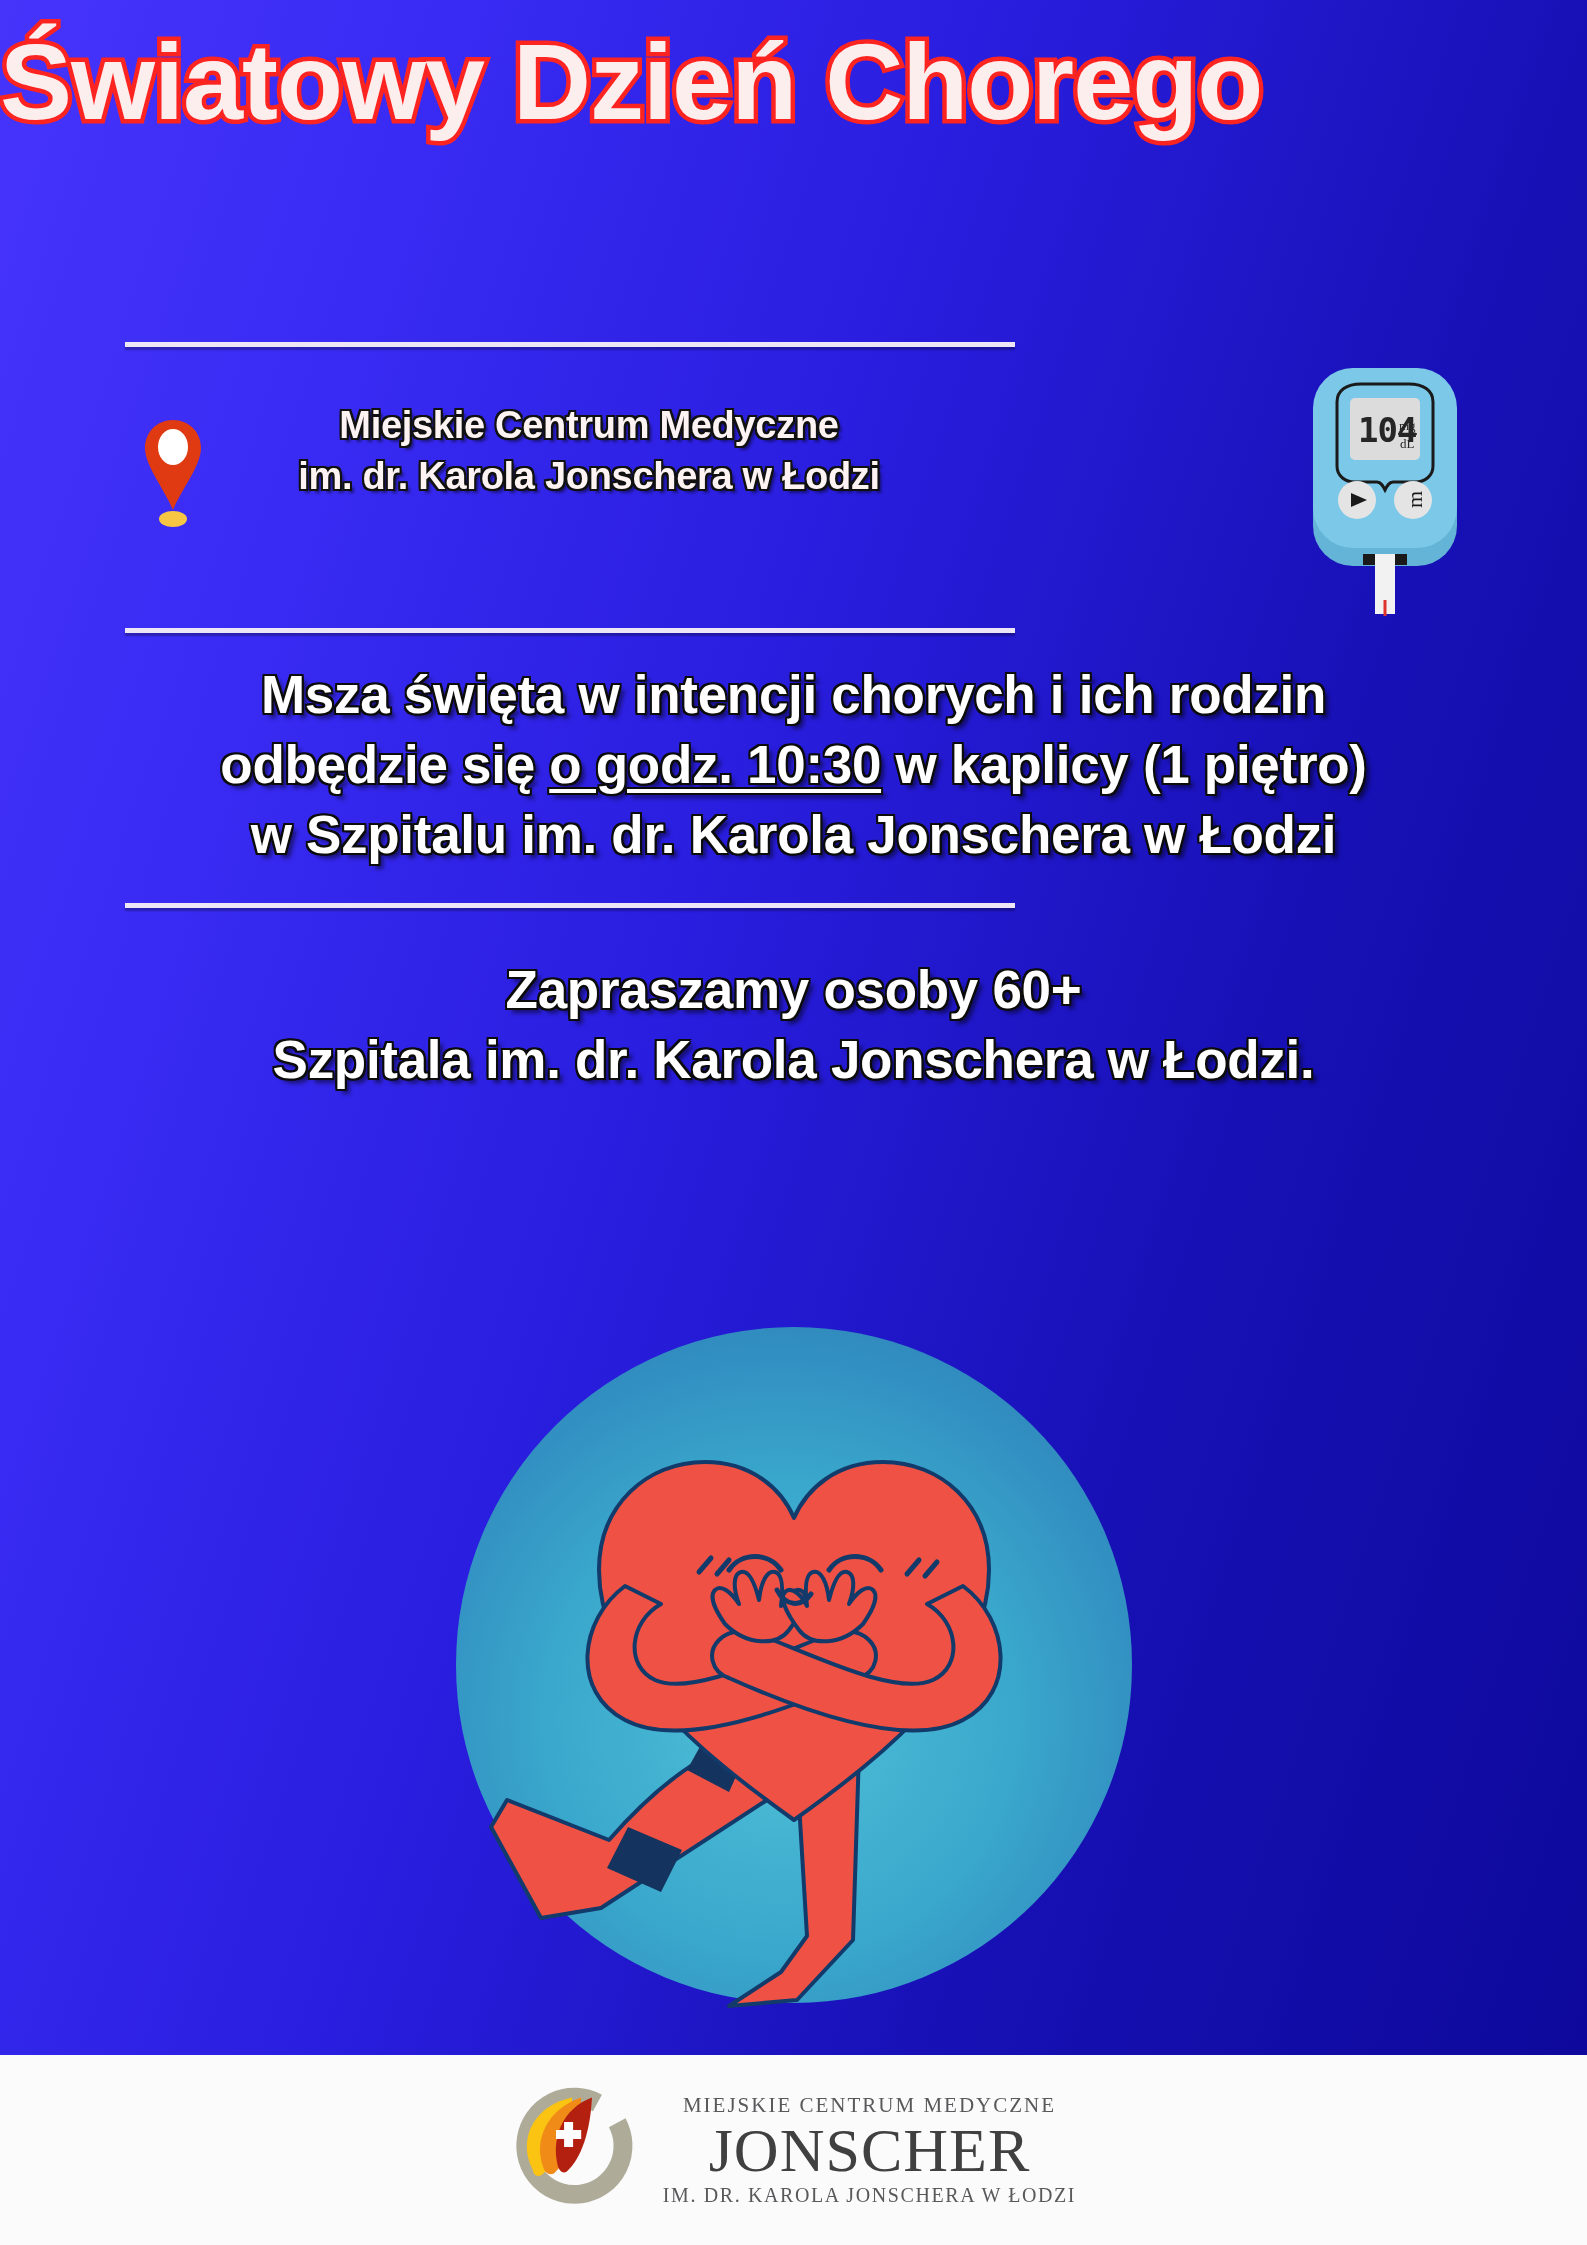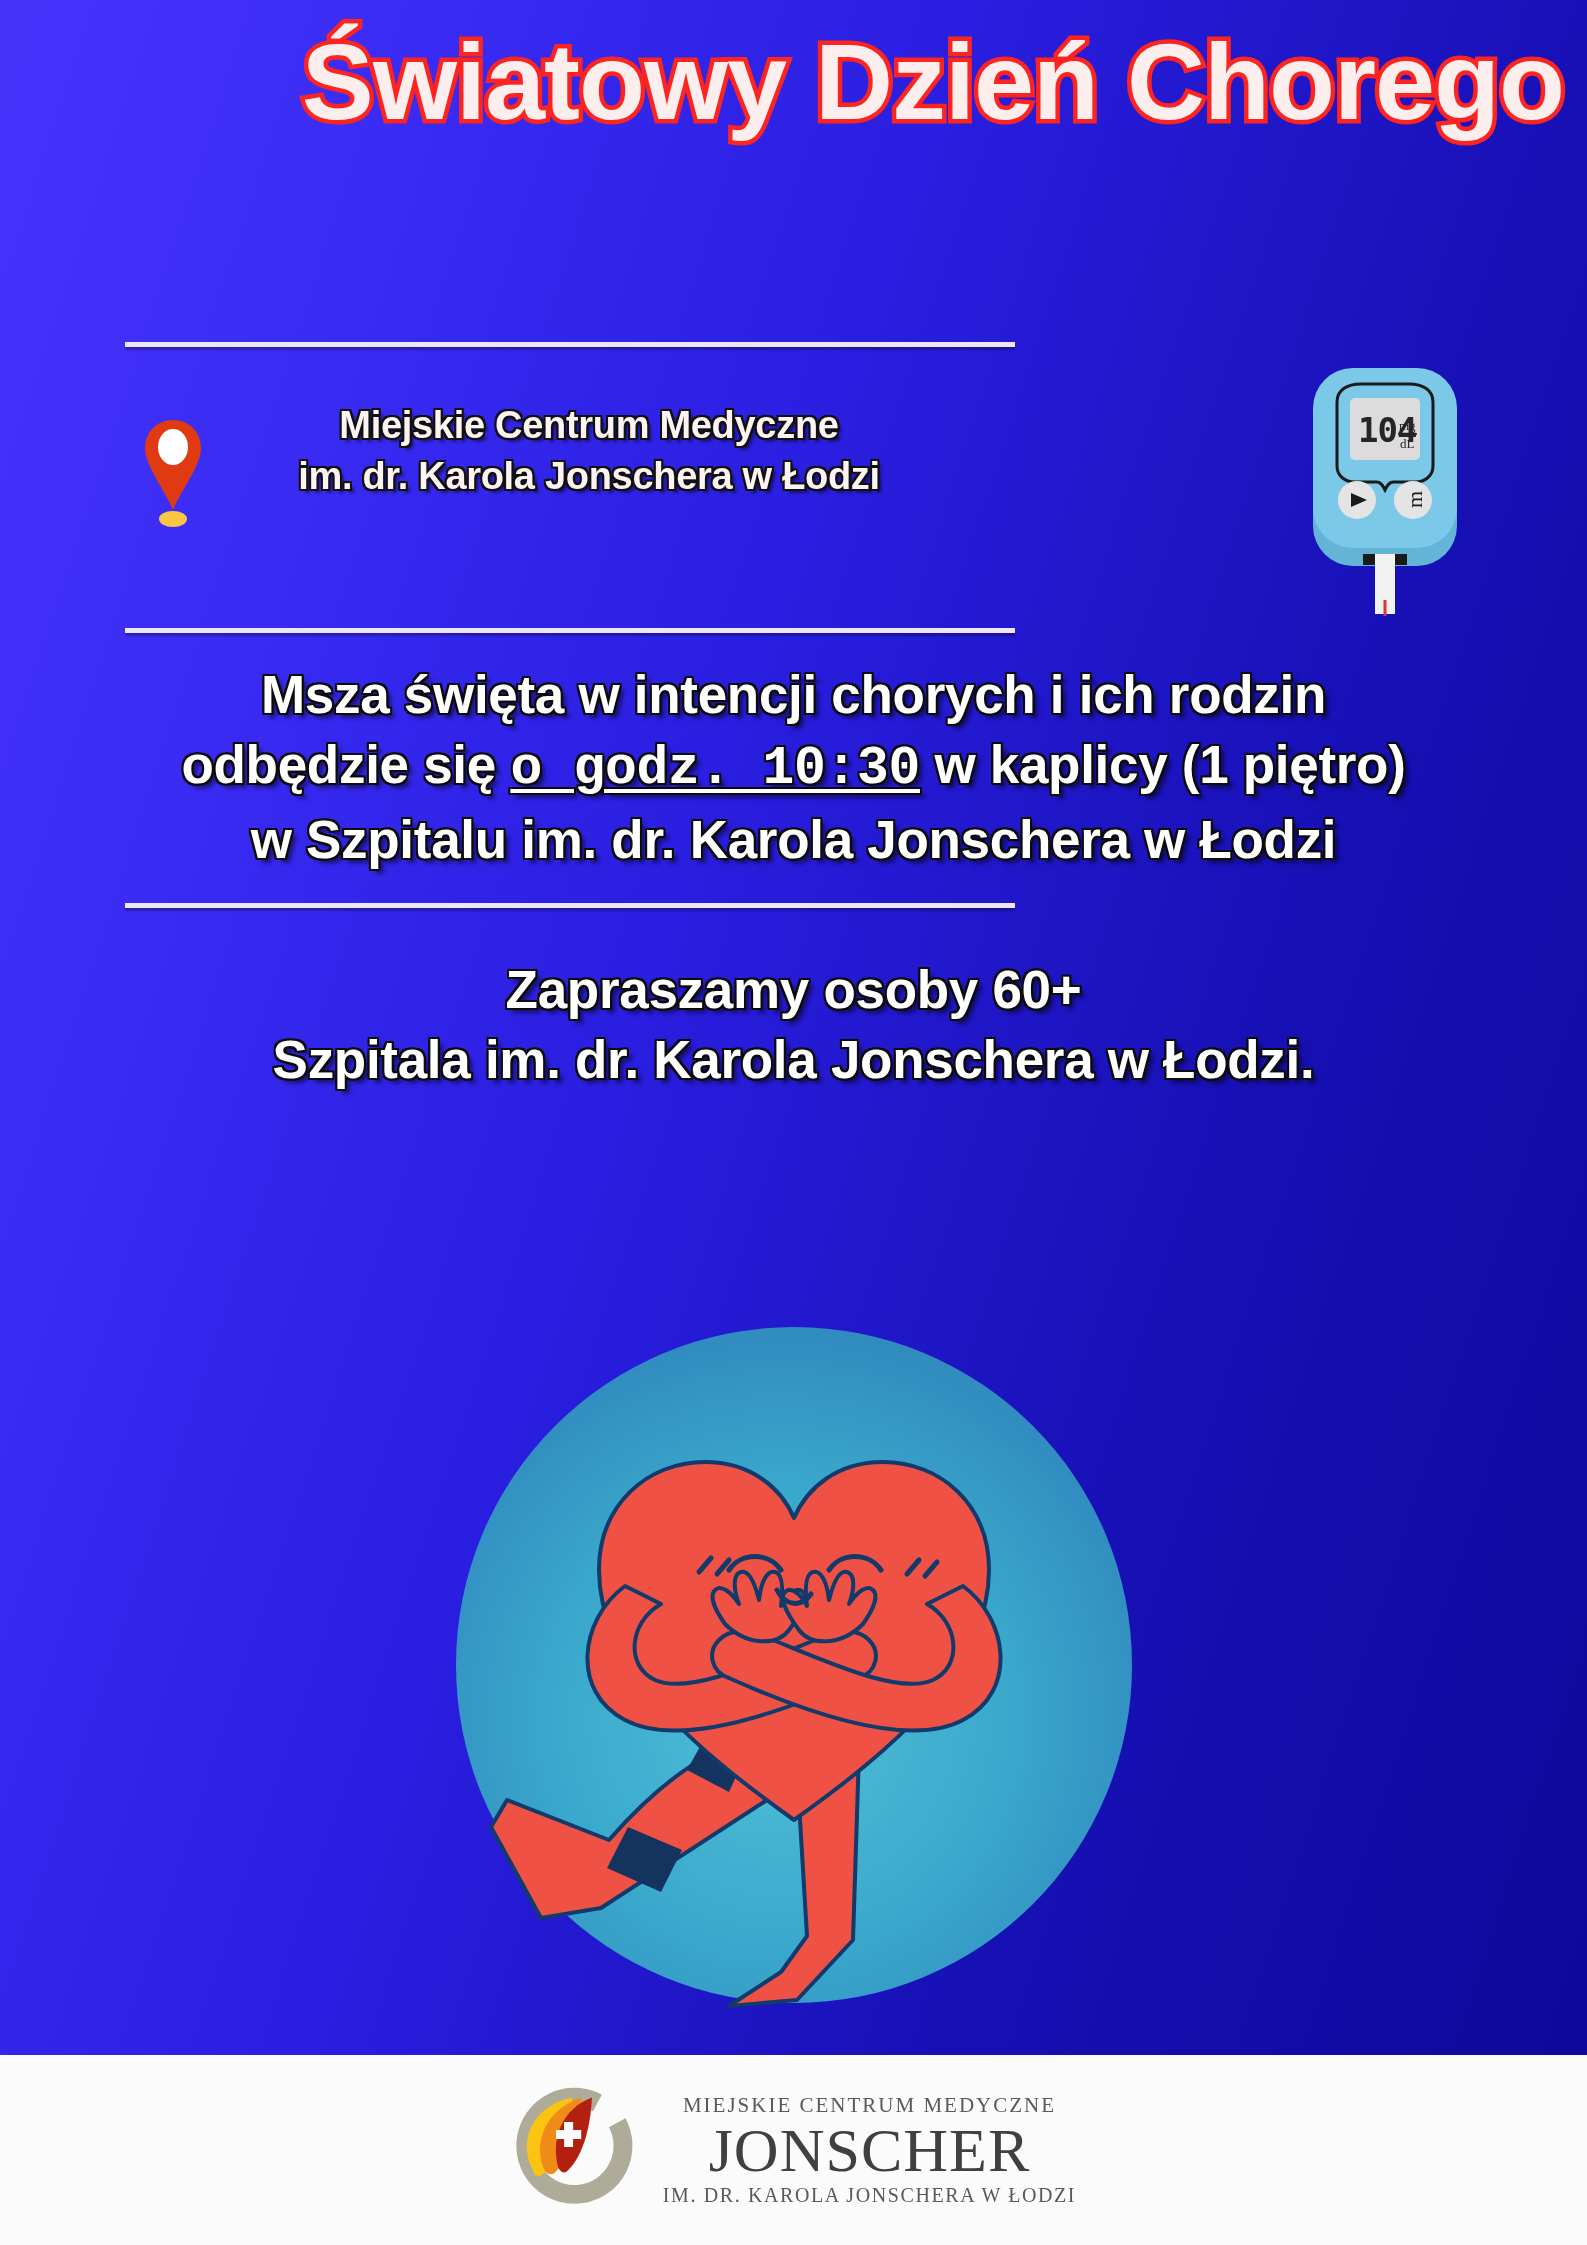--- a/index.html
+++ b/index.html
@@ -21,21 +21,21 @@
     inset: 0;
     background: linear-gradient(108deg, #4634fb 0%, #3a2cf4 18%, #2a1ee0 42%, #1710b4 70%, #0d0899 100%);
   }
 
   
   .title-wrap {
     position: absolute;
     top: 28px;
     left: 0;
     width: 1564px;
-    text-align: right;
+    text-align: left;
     z-index: 5;
   }
   .title-main {
     font-size: 108px;
     line-height: 1.0;
     font-weight: 700;
     letter-spacing: -1px;
     color: #fdeeee;
     -webkit-text-stroke: 9px #fb2420;
     paint-order: stroke fill;
@@ -126,21 +126,21 @@
     font-size: 53px;
     line-height: 1.32;
     letter-spacing: -0.3px;
     text-shadow:
       2px 0 0 #0c0c0c, -2px 0 0 #0c0c0c, 0 2px 0 #0c0c0c, 0 -2px 0 #0c0c0c,
       2px 2px 0 #0c0c0c, -2px 2px 0 #0c0c0c, 2px -2px 0 #0c0c0c, -2px -2px 0 #0c0c0c,
       5px 5px 4px rgba(0,0,0,0.5);
   }
   .para.mass { top: 660px; }
   .para.invite { top: 955px; }
-  .u { text-decoration: underline; text-underline-offset: 6px; text-decoration-thickness: 4px; font-family: Liberation Mono, monospace; }
+  .u { text-decoration: underline; text-underline-offset: 6px; text-decoration-thickness: 4px; }
 
   
   .heart-wrap {
     position: absolute;
     top: 1300px;
     left: 50%;
     transform: translateX(-50%);
     width: 730px;
     height: 730px;
     z-index: 5;

